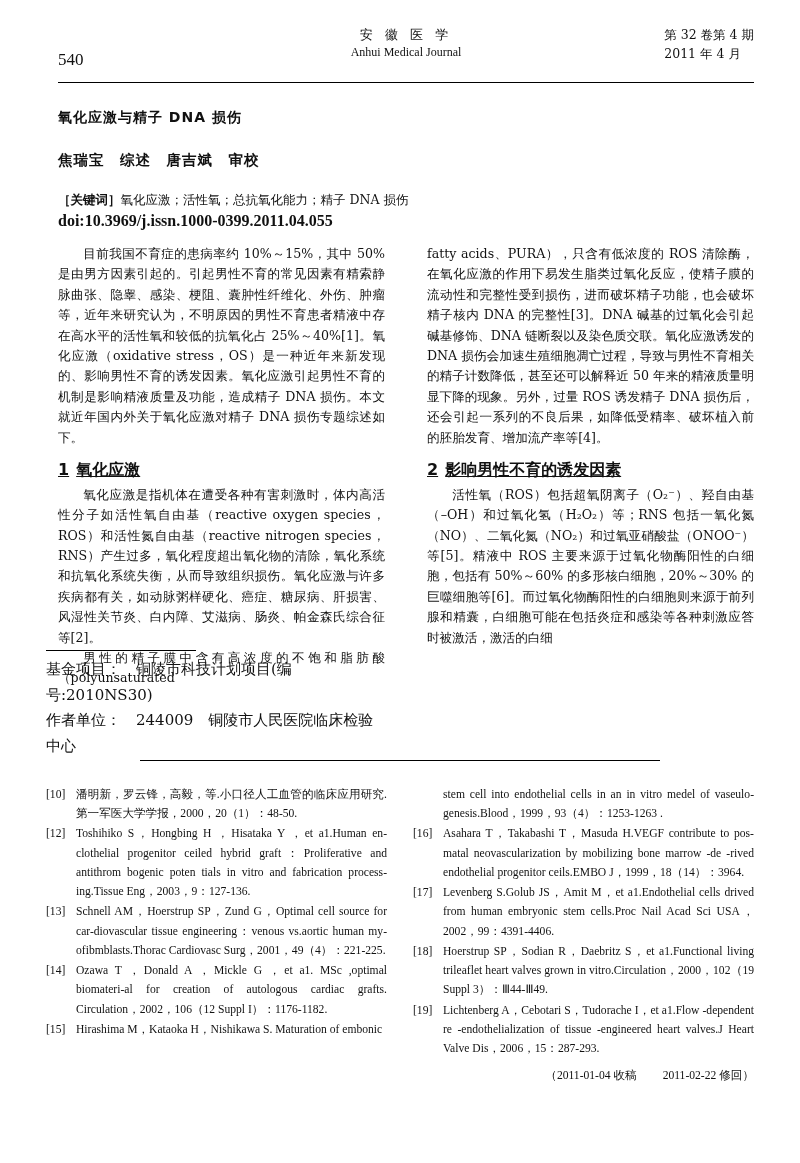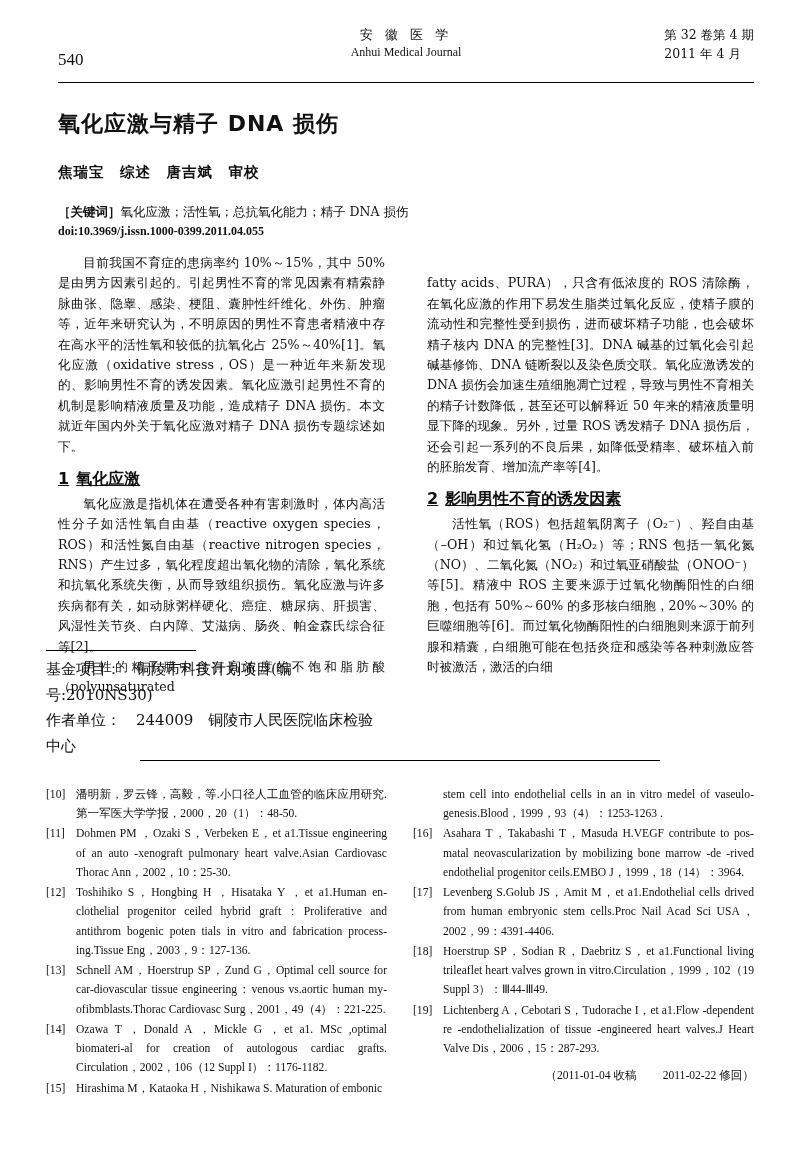--- a/index.html
+++ b/index.html
@@ -35,49 +35,48 @@
     position:absolute;right:0;top:0;
     text-align:left;line-height:1.5;
     font-size:12.5px;
   }
   .rule{
     border:0;border-top:1px solid #000;
     margin:2px 0 0 0;height:0;
   }
   
   .title{
-    font-size:22px;font-weight:bold;
+    font-size:14px;font-weight:bold;
     letter-spacing:1px;
     margin:26px 0 0 0;
     font-family:"DejaVu Sans","Liberation Sans",sans-serif;
   }
   .authors{
     font-size:14.5px;font-weight:bold;
     margin:24px 0 0 0;
     letter-spacing:1px;
     font-family:"DejaVu Sans","Liberation Sans",sans-serif;
   }
   .keywords{
     font-size:12.5px;
     margin:20px 0 0 0;
     line-height:1.6;
   }
   .kw-label{font-weight:bold;margin-top:28px;}
   .doi{
-    font-size:12px;
+    font-size:16px;
     font-family:"Liberation Serif",serif;
     margin:2px 0 0 0;
     font-weight:bold;
   }
   
   .cols{
     display:flex;
     margin-top:14px;
     gap:42px;
-    align-items:center;
   }
   .col{
     width:341px;
     font-size:12.6px;
     line-height:1.62;
     text-align:justify;
     text-justify:inter-ideograph;
   }
   .col p{margin:0;}
   .col p.indent{text-indent:2em;}
@@ -193,24 +192,20 @@
 
   <div class="ref-divider"></div>
 
   <div class="refs">
     <div class="refcol">
       <div class="refitem">
         <span class="refnum">[10]</span>
         <span class="reftext">潘明新，罗云锋，高毅，等.小口径人工血管的临床应用研究.第一军医大学学报，2000，20（1）：48-50.</span>
       </div>
       <div class="refitem">
-        <span class="refnum">[11]</span>
-        <span class="reftext">Dohmen PM ，Ozaki S，Verbeken E，et a1.Tissue engineering of an auto -xenograft pulmonary heart valve.Asian Cardiovasc Thorac Ann，2002，10：25-30.</span>
-      </div>
-      <div class="refitem">
         <span class="refnum">[12]</span>
         <span class="reftext">Toshihiko S，Hongbing H ，Hisataka Y ，et a1.Human en-clothelial progenitor ceiled hybrid graft：Proliferative and antithrom bogenic poten tials in vitro and fabrication process-ing.Tissue  Eng，2003，9：127-136.</span>
       </div>
       <div class="refitem">
         <span class="refnum">[13]</span>
         <span class="reftext">Schnell AM，Hoerstrup SP，Zund G，Optimal cell source for car-diovascular tissue engineering：venous vs.aortic human my-ofibmblasts.Thorac Cardiovasc Surg，2001，49（4）：221-225.</span>
       </div>
       <div class="refitem">
         <span class="refnum">[14]</span>
         <span class="reftext">Ozawa T ，Donald A ，Mickle G ，et a1. MSc ,optimal biomateri-al for creation of autologous cardiac grafts. Circulation，2002，106（12 Suppl I）：1176-1182.</span>
@@ -229,21 +224,21 @@
       <div class="refitem">
         <span class="refnum">[16]</span>
         <span class="reftext">Asahara T，Takabashi T，Masuda H.VEGF contribute to pos-matal neovascularization by mobilizing bone marrow -de -rived endothelial progenitor ceils.EMBO J，1999，18（14）：3964.</span>
       </div>
       <div class="refitem">
         <span class="refnum">[17]</span>
         <span class="reftext">Levenberg S.Golub JS，Amit M，et a1.Endothelial cells drived from human embryonic stem cells.Proc Nail Acad Sci USA，2002，99：4391-4406.</span>
       </div>
       <div class="refitem">
         <span class="refnum">[18]</span>
-        <span class="reftext">Hoerstrup SP，Sodian R，Daebritz S，et a1.Functional living trileaflet heart valves grown in vitro.Circulation，1999，102（19 Suppl 3）：Ⅲ44-Ⅲ49.</span>
+        <span class="reftext">Hoerstrup SP，Sodian R，Daebritz S，et a1.Functional living trileaflet heart valves grown in vitro.Circulation，2000，102（19 Suppl 3）：Ⅲ44-Ⅲ49.</span>
       </div>
       <div class="refitem">
         <span class="refnum">[19]</span>
         <span class="reftext">Lichtenberg A，Cebotari S，Tudorache I，et a1.Flow -dependent re -endothelialization of tissue -engineered heart valves.J Heart Valve Dis，2006，15：287-293.</span>
       </div>
       <div class="recv">
         <span>（2011-01-04 收稿</span><span class="gap"></span><span>2011-02-22 修回）</span>
       </div>
     </div>
   </div>

